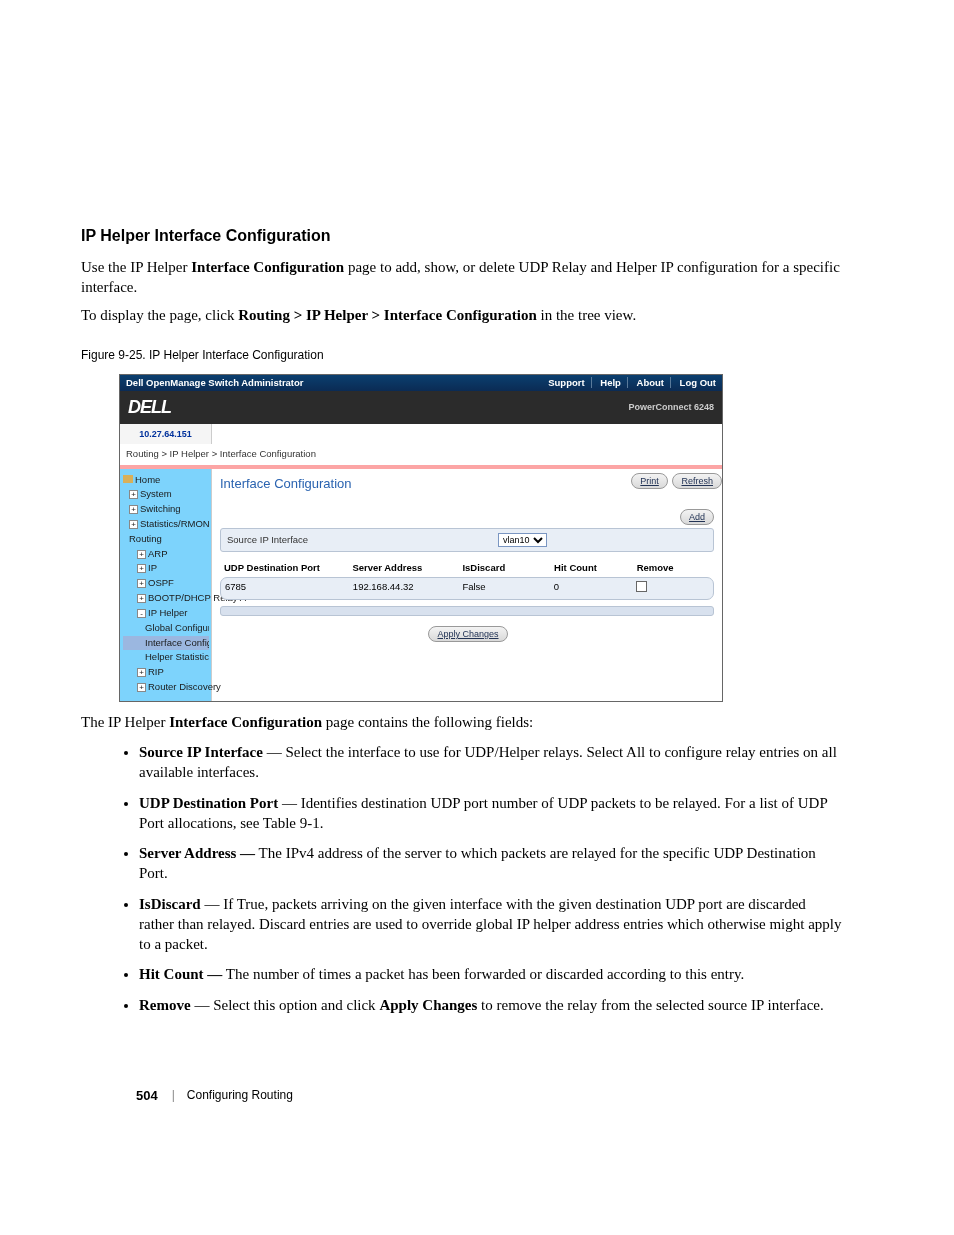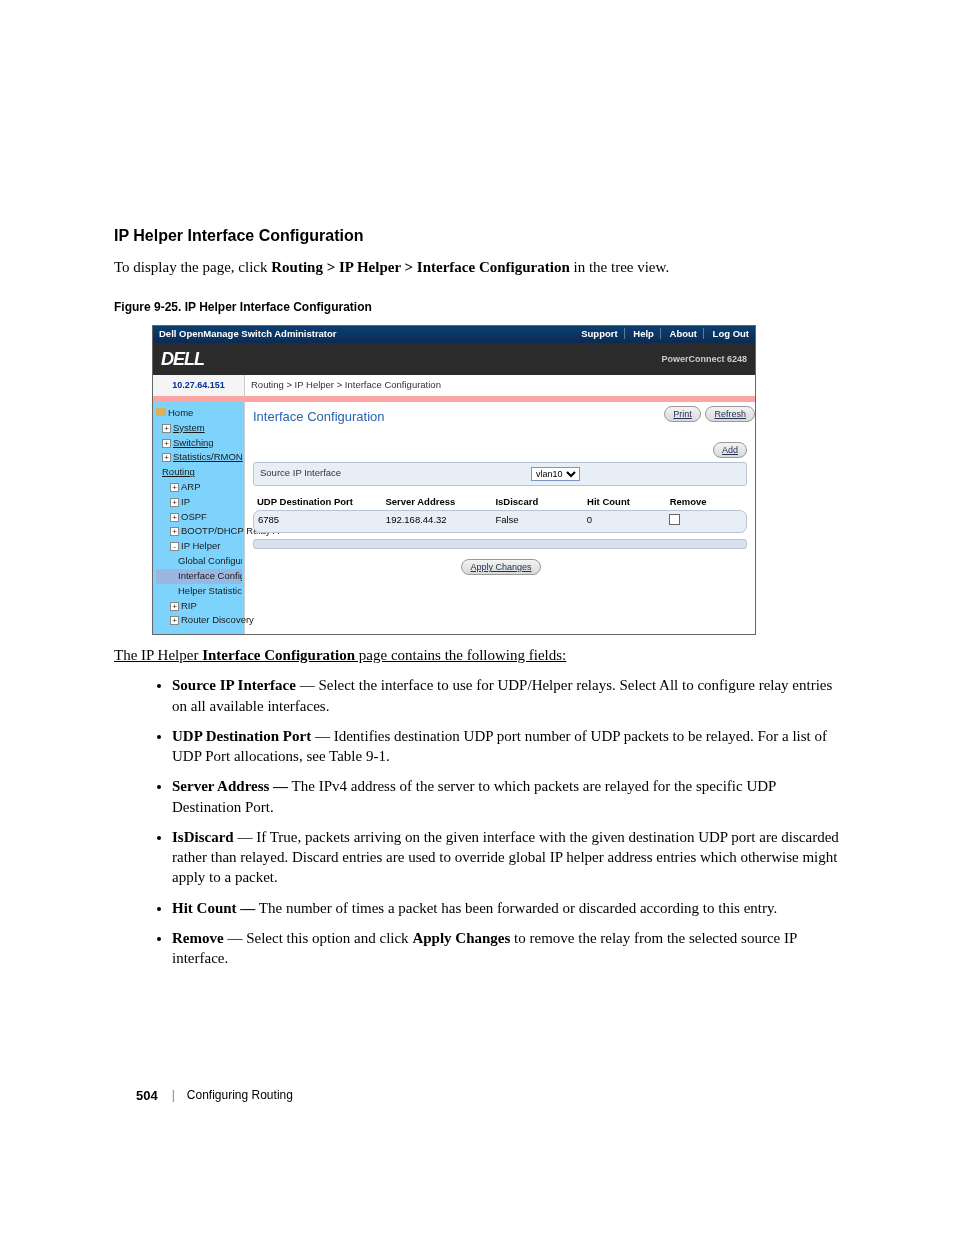--- a/index.html
+++ b/index.html
@@ -7,33 +7,33 @@
     font-family: Georgia, "Times New Roman", serif;
     background: #fff;
     color: #000;
     width: 954px;
     height: 1235px;
     position: relative;
     font-size: 15px;
     line-height: 1.35;
   }
   .page {
-    padding: 225px 108px 0 114px;
+    padding: 225px 108px 0 81px;
   }
   h2.section-title {
     font-family: Arial, Helvetica, sans-serif;
     font-weight: bold;
     font-size: 16px;
     margin-bottom: 10px;
   }
   p.body-text { margin-bottom: 8px; }
   p.body-text .bold { font-weight: bold; }
   .fig-caption {
     font-family: Arial, Helvetica, sans-serif;
-    font-weight: bold;
+    font-weight: normal;
     font-size: 12px;
     margin-top: 22px;
     margin-bottom: 10px;
   }
 
   
   .shot {
     width: 604px;
     margin: 0 0 10px 38px;
     border: 1px solid #666;
@@ -58,33 +58,33 @@
     display: flex;
     justify-content: space-between;
     align-items: center;
     padding: 4px 8px;
   }
   .shot .brandbar .logo {
     color:#fff; font-weight:bold; font-style:italic; font-size:18px; letter-spacing:-1px;
   }
   .shot .brandbar .model { font-size:9px; font-weight:bold; color:#ccc;}
   .shot .subhead {
-    display:flex; border-bottom:6px solid #fca5a5;
+    display:flex; border-bottom:4px solid #fca5a5;flex-direction:column;
   }
   .shot .subhead .ip {
     width:92px; text-align:center; color:#00319c; font-weight:bold; padding:4px 0; border-right:1px solid #ccc; background:#f5f5f5; font-size:9px;
   }
   .shot .subhead .crumb { padding:4px 6px; color:#333; }
   .shot .content { display:flex; }
   .shot .tree {
     width:92px; background:#7dd3fc; border-right:1px solid #ccc; padding:4px 2px 6px 3px;
     color:#1a1a1a;
   }
   .shot .tree .item { white-space:nowrap; padding:1px 0; }
-  .shot .tree .lvl1 { padding-left:6px;text-decoration:underline; }
+  .shot .tree .lvl1 { padding-left:6px; }
   .shot .tree .lvl2 { padding-left:14px; }
   .shot .tree .lvl3 { padding-left:22px; overflow:hidden; }
   .shot .tree .sel { background:#9bb7e0; }
   .shot .tree .pm { display:inline-block; width:9px; height:9px; border:1px solid #888; text-align:center; line-height:7px; font-size:8px; margin-right:2px; background:#fff;}
   .shot .tree .home-icon{display:inline-block;width:10px;height:8px;background:#d8b05a;margin-right:2px;}
 
   .shot .main {
     flex:1; padding:6px 8px 10px 8px; position:relative;
   }
   .shot .main .page-title { color:#2a63b0; font-size:13px; margin-bottom:6px;}
@@ -111,39 +111,42 @@
   }
   .shot .trow {
     display:grid; grid-template-columns: 1.4fr 1.2fr 1fr 0.9fr 0.8fr;
     background:#e8eef6; border:1px solid #b8c4d4; border-radius:7px; padding:3px 4px;
   }
   .shot .trow .chk { width:11px;height:11px;border:1px solid #666;background:#fff;display:inline-block;}
   .shot .sep { height:10px; background:#d8e1ee; border:1px solid #b8c4d4; border-radius:3px; margin-top:6px;}
   .shot .apply-row { text-align:center; margin-top:10px;}
   .shot .apply-btn { text-decoration:underline; }
 
-  .after-fig { margin-top:0;text-decoration:underline; }
+  .after-fig { margin-top:0; }
   ul.fields { list-style: disc; margin: 10px 0 0 58px; }
   ul.fields li { margin-bottom: 10px; padding-right:4px;}
   ul.fields li .term { font-weight: bold; }
 
   .footer {
     position:absolute; bottom:130px; left:136px;
     font-family: Arial, Helvetica, sans-serif; font-size:12px;
     display:flex; 
   }
   .footer .pnum { font-weight:bold; font-size:13px; margin-right:14px;}
   .footer .sep { color:#888; margin-right:12px;}
 </style>
 </head>
 <body>
 
 <div class="page">
   <h2 class="section-title">IP Helper Interface Configuration</h2>
 
+  <p class="body-text">
+    <span>Use the IP Helper </span><span class="bold">Interface Configuration</span><span> page to add, show, or delete UDP Relay and Helper IP configuration for a specific interface.</span>
+  </p>
 
   <p class="body-text">
     <span>To display the page, click </span><span class="bold">Routing &gt; IP Helper &gt; Interface Configuration</span><span> in the tree view.</span>
   </p>
 
   <div class="fig-caption">Figure 9-25.    IP Helper Interface Configuration</div>
 
   <div class="shot">
     <div class="titlebar">
       <span>Dell OpenManage Switch Administrator</span>

